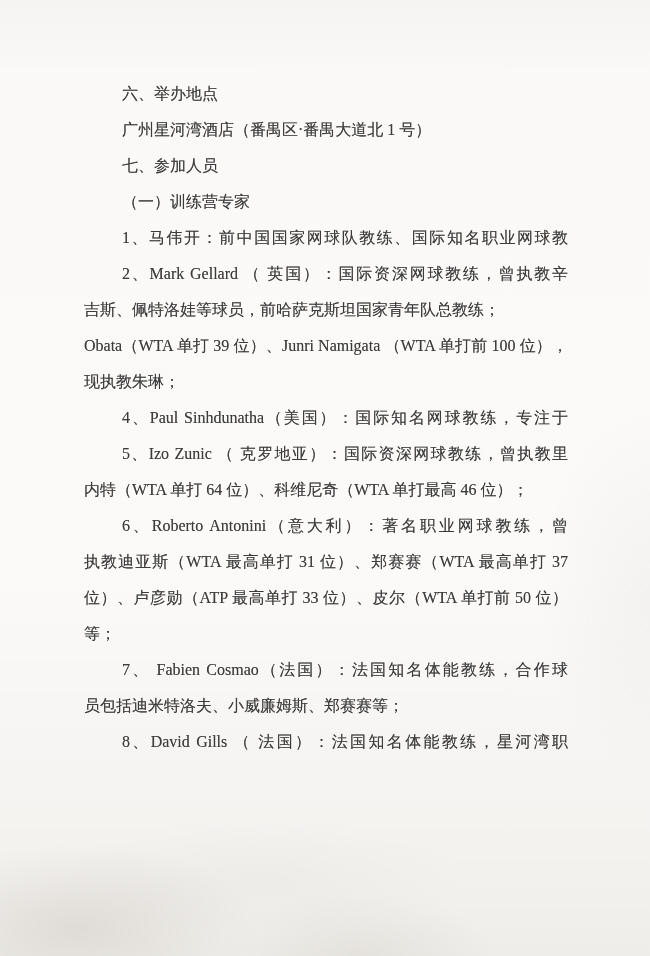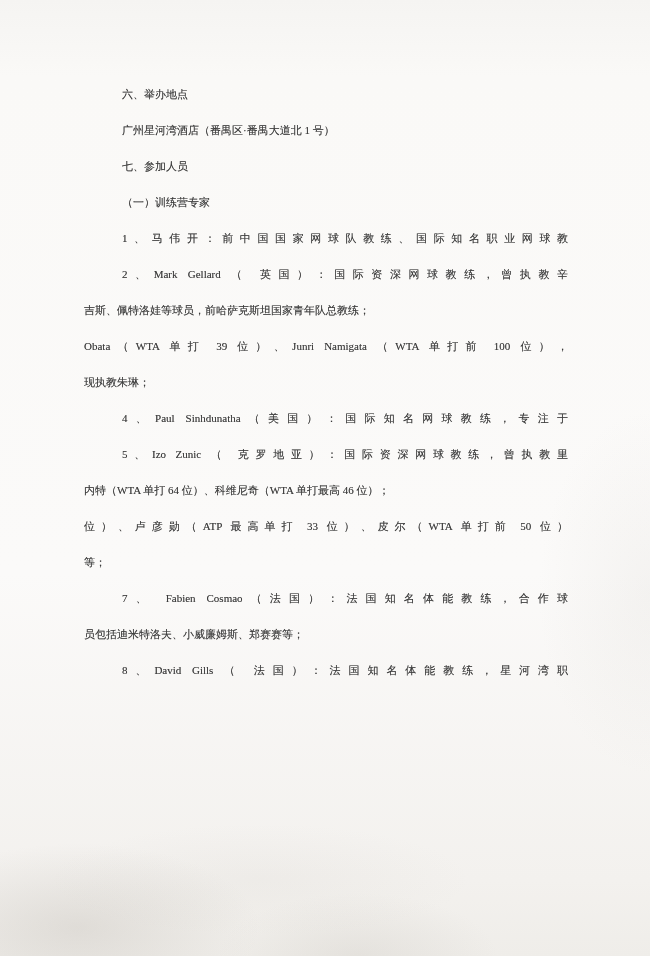--- a/index.html
+++ b/index.html
@@ -22,21 +22,21 @@
       linear-gradient(180deg, #f5f4f2 0%, #faf9f7 8%, #fbfaf9 60%, #f3f1ee 92%, #efede9 100%);
   }
   .content {
     position: absolute;
     left: 84px;
     top: 76px;
     width: 484px;
   }
   .line {
     margin: 0;
-    font-size: 11px;
+    font-size: 16px;
     line-height: 36px;
     color: #3c3c3c;
     text-shadow: 0 0 0.5px rgba(70,70,70,0.55);
     white-space: normal;
   }
   .line.indent { text-indent: 38px; }
   .line.full {
     text-align: justify;
     text-align-last: justify;
     text-justify: inter-character;
@@ -52,19 +52,21 @@
       <p class="line indent">七、参加人员</p>
       <p class="line indent">（一）训练营专家</p>
       <p class="line indent full">1、马伟开：前中国国家网球队教练、国际知名职业网球教</p>
       <p class="line indent full">2、Mark Gellard （ 英国）：国际资深网球教练，曾执教辛</p>
       <p class="line">吉斯、佩特洛娃等球员，前哈萨克斯坦国家青年队总教练；</p>
       <p class="line full">Obata（WTA 单打 39 位）、Junri Namigata （WTA 单打前 100 位），</p>
       <p class="line">现执教朱琳；</p>
       <p class="line indent full">4、Paul Sinhdunatha（美国）：国际知名网球教练，专注于</p>
       <p class="line indent full">5、Izo Zunic （ 克罗地亚）：国际资深网球教练，曾执教里</p>
       <p class="line">内特（WTA 单打 64 位）、科维尼奇（WTA 单打最高 46 位）；</p>
+      <p class="line indent full">6、Roberto Antonini（意大利）：著名职业网球教练，曾</p>
+      <p class="line full">执教迪亚斯（WTA 最高单打 31 位）、郑赛赛（WTA 最高单打 37</p>
       <p class="line full">位）、卢彦勋（ATP 最高单打 33 位）、皮尔（WTA 单打前 50 位）</p>
       <p class="line">等；</p>
       <p class="line indent full">7、 Fabien Cosmao（法国）：法国知名体能教练，合作球</p>
       <p class="line">员包括迪米特洛夫、小威廉姆斯、郑赛赛等；</p>
       <p class="line indent full">8、David Gills （ 法国）：法国知名体能教练，星河湾职</p>
     </div>
 </div>
 
 </body></html>

